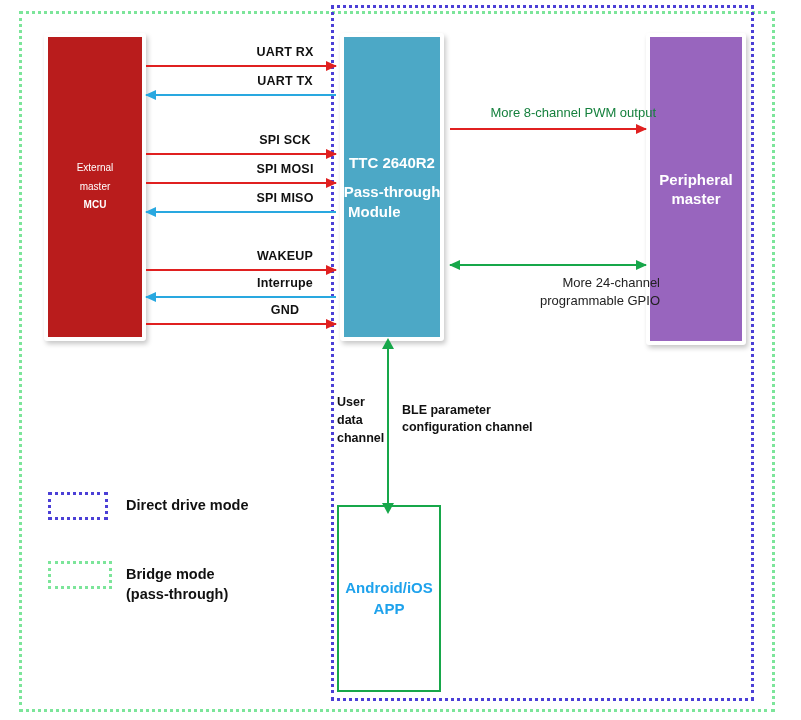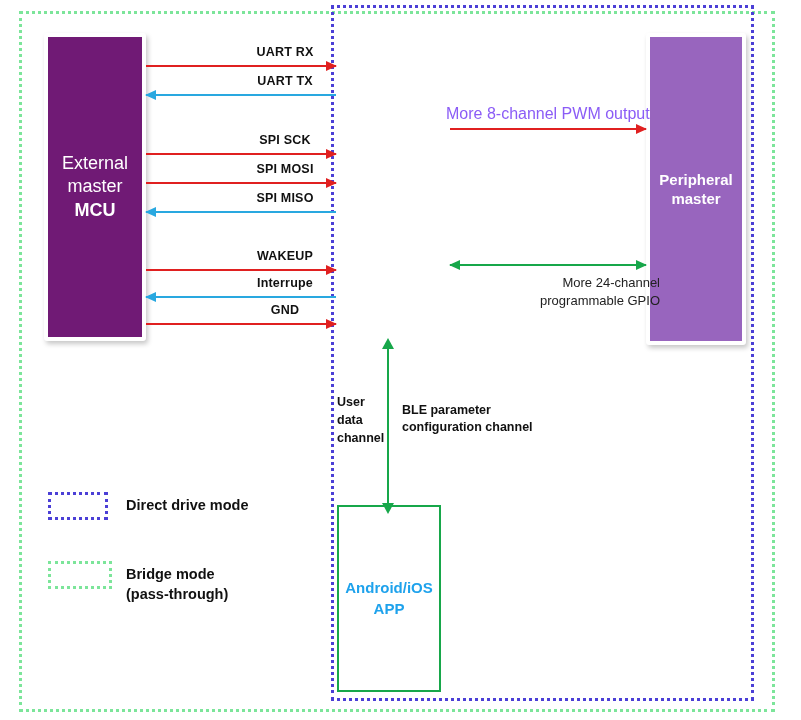--- a/index.html
+++ b/index.html
@@ -15,22 +15,22 @@
       border:3px dotted #4B3FD6;}
 
   
   .block{position:absolute;box-sizing:border-box;
       display:flex;flex-direction:column;align-items:center;justify-content:center;
       color:#ffffff;text-align:center;
       box-shadow:2px 3px 5px rgba(0,0,0,.22);
       border:4px solid #fff;border-radius:3px;}
   .block .ln{line-height:1.28;white-space:nowrap;}
 
-  #mcu-block{left:44px;top:33px;width:102px;height:308px;background:#701a75;
-      font-size:18px;}
+  #mcu-block{left:44px;top:33px;width:102px;height:308px;background:#b91c1c;
+      font-size:10px;gap:6px;}
   #mcu-block .b{font-weight:bold;}
   #module-block{left:340px;top:33px;width:104px;height:308px;background:#4CA8C6;
       font-size:15px;font-weight:bold;}
   #module-block .ln{overflow:visible;}
   #periph-block{left:646px;top:33px;width:100px;height:312px;background:#9865BE;
       font-size:15px;font-weight:bold;}
 
   #app-block{position:absolute;left:337px;top:505px;width:104px;height:187px;
       box-sizing:border-box;border:2px solid #17A74A;background:#fff;
       display:flex;flex-direction:column;align-items:center;justify-content:center;
@@ -50,22 +50,22 @@
   .sig.in  .head{left:-1px;border-right:11px solid #29A8E0;}
 
   
   .harrow{position:absolute;height:2px;}
   .harrow .bar{position:absolute;left:0;top:0;height:2px;width:100%;}
   .harrow .head{position:absolute;top:-4px;width:0;height:0;
       border-top:5px solid transparent;border-bottom:5px solid transparent;}
   #pwm-arrow{left:450px;top:128px;width:196px;}
   #pwm-arrow .bar{background:#E02020;}
   #pwm-arrow .head{right:-1px;border-left:11px solid #E02020;}
-  #pwm-label{position:absolute;left:446px;top:105px;width:210px;text-align:left;
-      font-size:16px;color:#8b5cf6;white-space:nowrap;}
+  #pwm-label{position:absolute;left:446px;top:105px;width:210px;text-align:right;
+      font-size:13px;color:#15803d;white-space:nowrap;}
 
   #gpio-arrow{left:450px;top:264px;width:196px;}
   #gpio-arrow .bar{background:#17A74A;}
   #gpio-arrow .head.r{right:-1px;border-left:11px solid #17A74A;}
   #gpio-arrow .head.l{left:-1px;border-right:11px solid #17A74A;}
   #gpio-label{position:absolute;left:440px;top:274px;width:220px;text-align:right;
       font-size:13px;color:#222;line-height:1.35;}
 
   
   #ble-arrow{position:absolute;left:387px;top:348px;width:2px;height:156px;
@@ -96,20 +96,25 @@
 
   <div class="region" id="bridge-region"></div>
   <div class="region" id="direct-region"></div>
 
   <div class="block" id="mcu-block">
     <div class="ln">External</div>
     <div class="ln">master</div>
     <div class="ln b">MCU</div>
   </div>
 
+  <div class="block" id="module-block">
+    <div class="ln">TTC 2640R2</div>
+    <div class="ln" style="margin-top:10px">Pass-through</div>
+    <div class="ln" style="align-self:flex-start;margin-left:4px">Module</div>
+  </div>
 
   <div class="block" id="periph-block">
     <div class="ln">Peripheral</div>
     <div class="ln">master</div>
   </div>
 
   <div id="app-block">
     <div>Android/iOS</div>
     <div>APP</div>
   </div>

